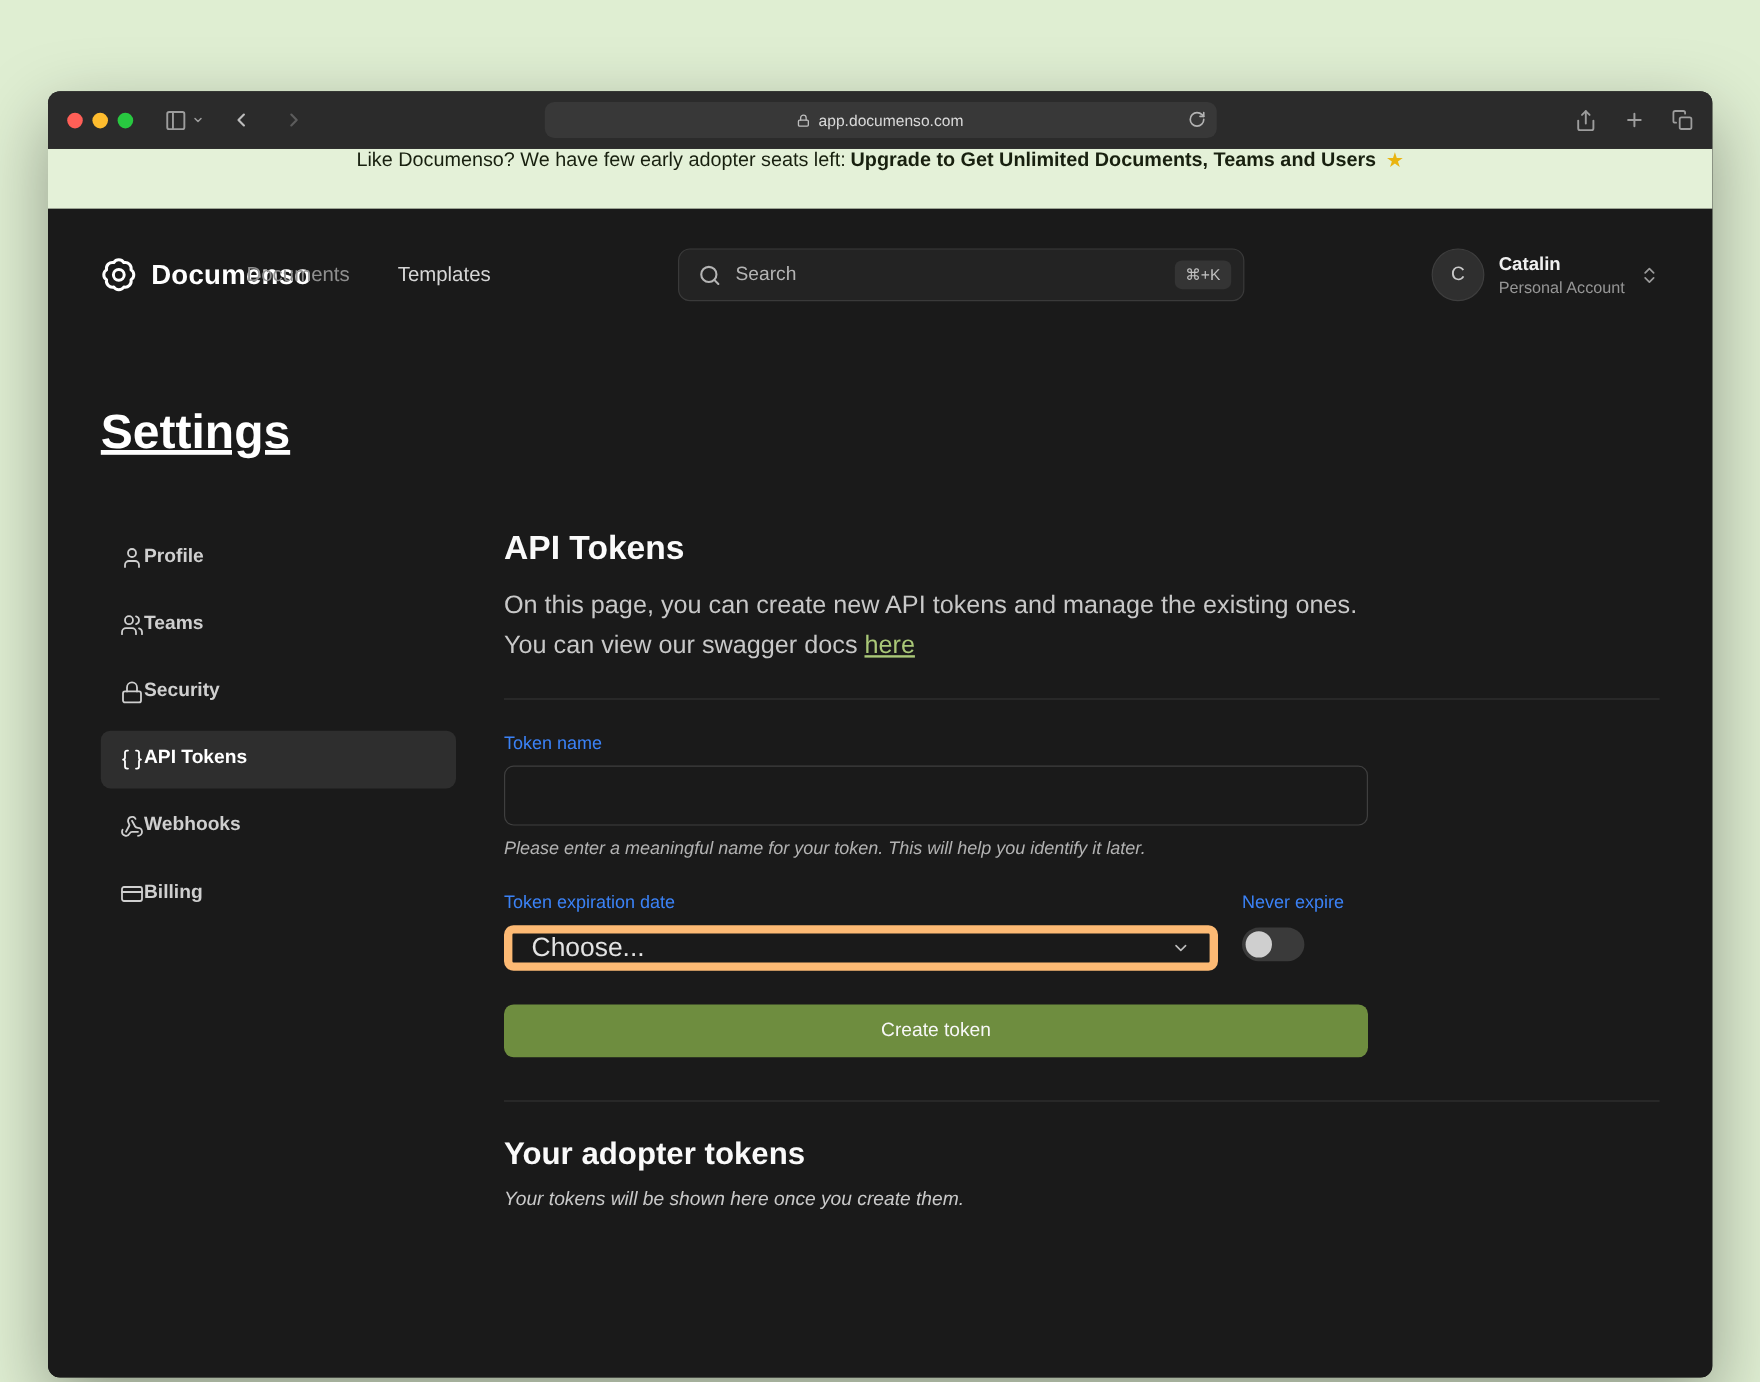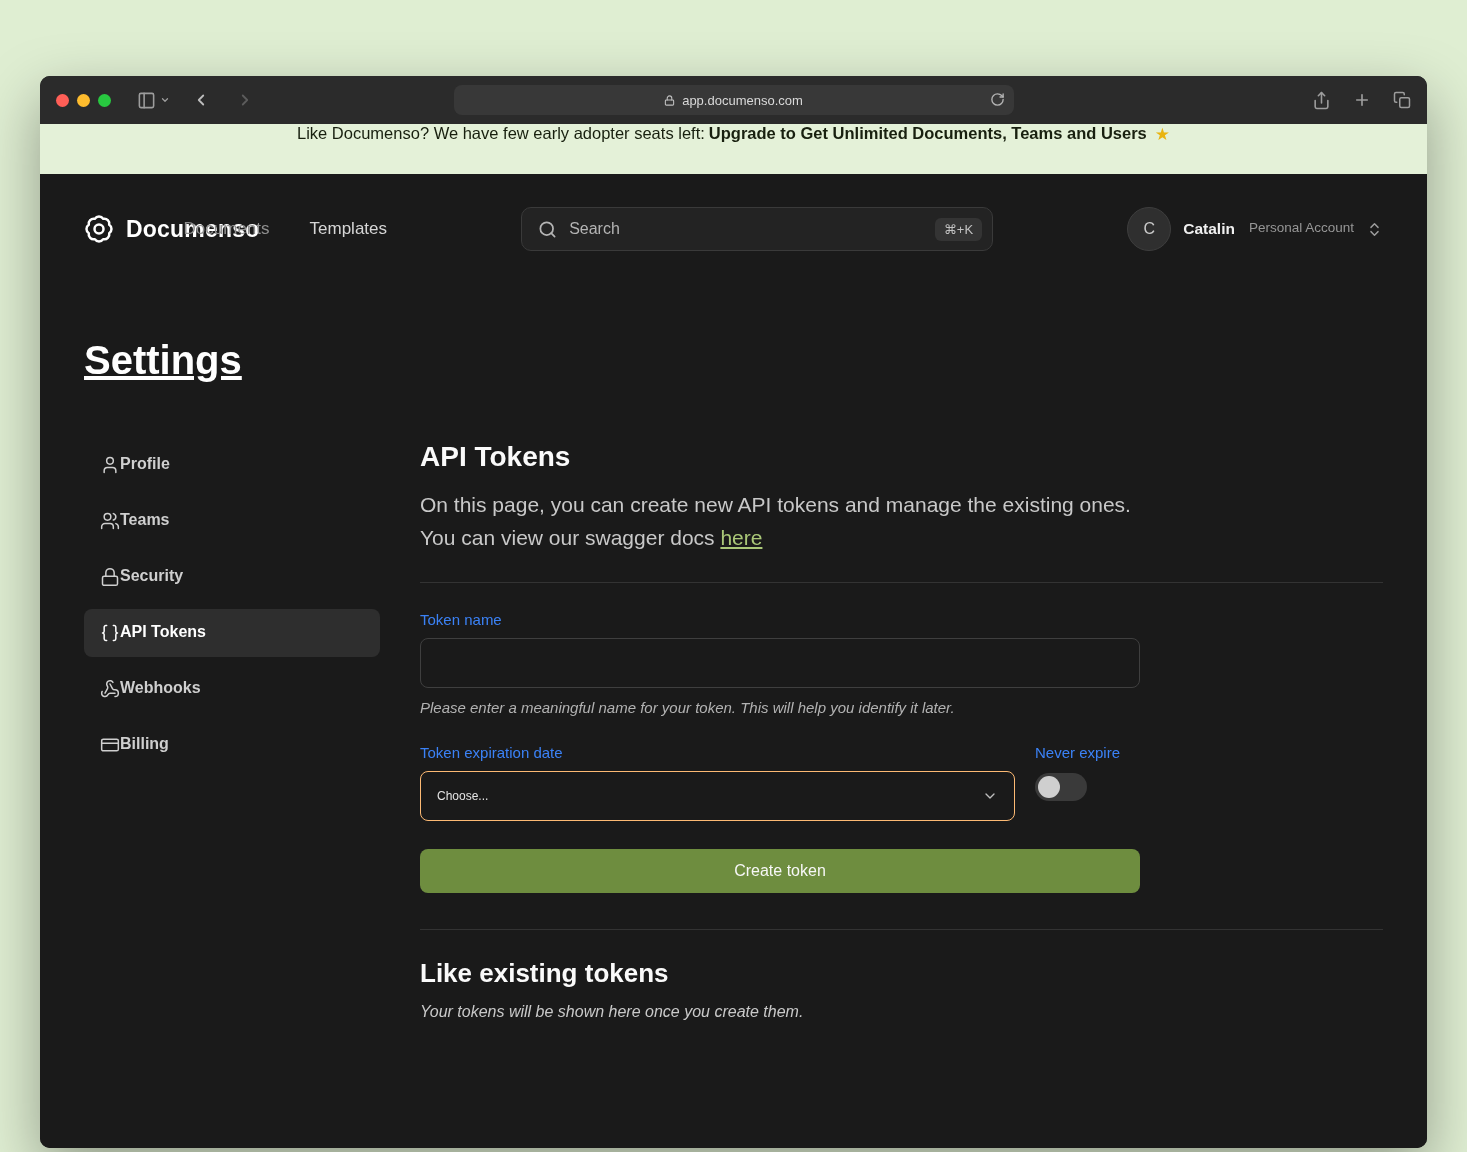--- a/index.html
+++ b/index.html
@@ -52,21 +52,21 @@
   .nav-templates{color:#d6d6d6;cursor:pointer;}
   .searchbar{width:472px;height:44px;background:#232323;border:1px solid #3a3a3a;border-radius:10px;
     display:flex;align-items:center;padding:0 10px 0 16px;gap:12px;color:#b4b4b4;}
   .searchbar input{flex:1;background:transparent;border:none;outline:none;color:#e5e5e5;
     font-size:16px;font-family:inherit;}
   .searchbar input::placeholder{color:#b4b4b4;}
   .kbd{background:#343434;border-radius:6px;padding:4px 9px;font-size:13px;color:#c2c2c2;}
   .userblock{display:flex;align-items:center;gap:12px;cursor:pointer;}
   .avatar{width:44px;height:44px;border-radius:50%;background:#2f2f2f;border:1px solid #3e3e3e;
     display:flex;align-items:center;justify-content:center;font-size:16px;color:#c9c9c9;}
-  .user-texts{display:flex;flex-direction:row;gap:14px;}
+  .user-texts{display:flex;flex-direction:column;gap:2px;}
   .user-name{font-size:15.5px;font-weight:600;color:#f0f0f0;}
   .user-sub{font-size:13.5px;color:#969696;}
   .user-chevrons{color:#9a9a9a;}
 
   .page-title{font-size:40px;font-weight:700;color:#fff;margin-top:54px;text-decoration:underline;}
 
   .layout{display:flex;margin-top:58px;gap:40px;}
 
   
   .side{width:296px;flex:none;display:flex;flex-direction:column;gap:8px;}
@@ -84,22 +84,22 @@
 
   .form{width:720px;}
   .field-label{font-size:15px;color:#3b82f6;display:block;margin-bottom:10px;}
   .text-input{width:100%;height:50px;border:1px solid #3f3f3f;border-radius:8px;background:transparent;
     color:#f0f0f0;font-size:16px;padding:0 14px;outline:none;font-family:inherit;}
   .help{margin-top:11px;font-size:15px;font-style:italic;color:#b2b2b2;}
 
   .exp-row{display:flex;margin-top:28px;}
   .exp-left{width:595px;}
   .exp-right{margin-left:20px;width:105px;}
-  .select{height:50px;border:1px solid #fdba74;border-radius:8px;display:flex;align-items:center;
-    justify-content:space-between;padding:0 16px;color:#e3e3e3;font-size:12px;cursor:pointer;}
+  .select{height:38px;border:7px solid #fdba74;border-radius:8px;display:flex;align-items:center;
+    justify-content:space-between;padding:0 16px;color:#e3e3e3;font-size:22px;cursor:pointer;}
   .select .chev{color:#bdbdbd;}
   .toggle{margin-top:12px;width:52px;height:28px;border-radius:999px;background:#3a3a3a;
     position:relative;cursor:pointer;}
   .toggle .knob{position:absolute;left:3px;top:3px;width:22px;height:22px;border-radius:50%;
     background:#cfcfcf;}
 
   .create-btn{margin-top:28px;width:720px;height:44px;border:none;border-radius:8px;
     background:var(--accent-green);color:#f7f7f7;font-size:16px;font-family:inherit;cursor:pointer;}
 
   .main h2{font-size:26px;font-weight:700;color:#fafafa;margin-top:6px;}
@@ -329,20 +329,20 @@
                 <span class="knob"></span>
               </div>
             </div>
           </div>
 
           <button class="create-btn">Create token</button>
         </div>
 
         <hr class="divider" style="margin-top:36px;">
 
-        <h2>Like existing tokens</h2>
+        <h2>Your adopter tokens</h2>
         <div class="empty">Your tokens will be shown here once you create them.</div>
       </div>
     </div>
 
   </div>
 </div>
 </div>
 
 </body></html>

